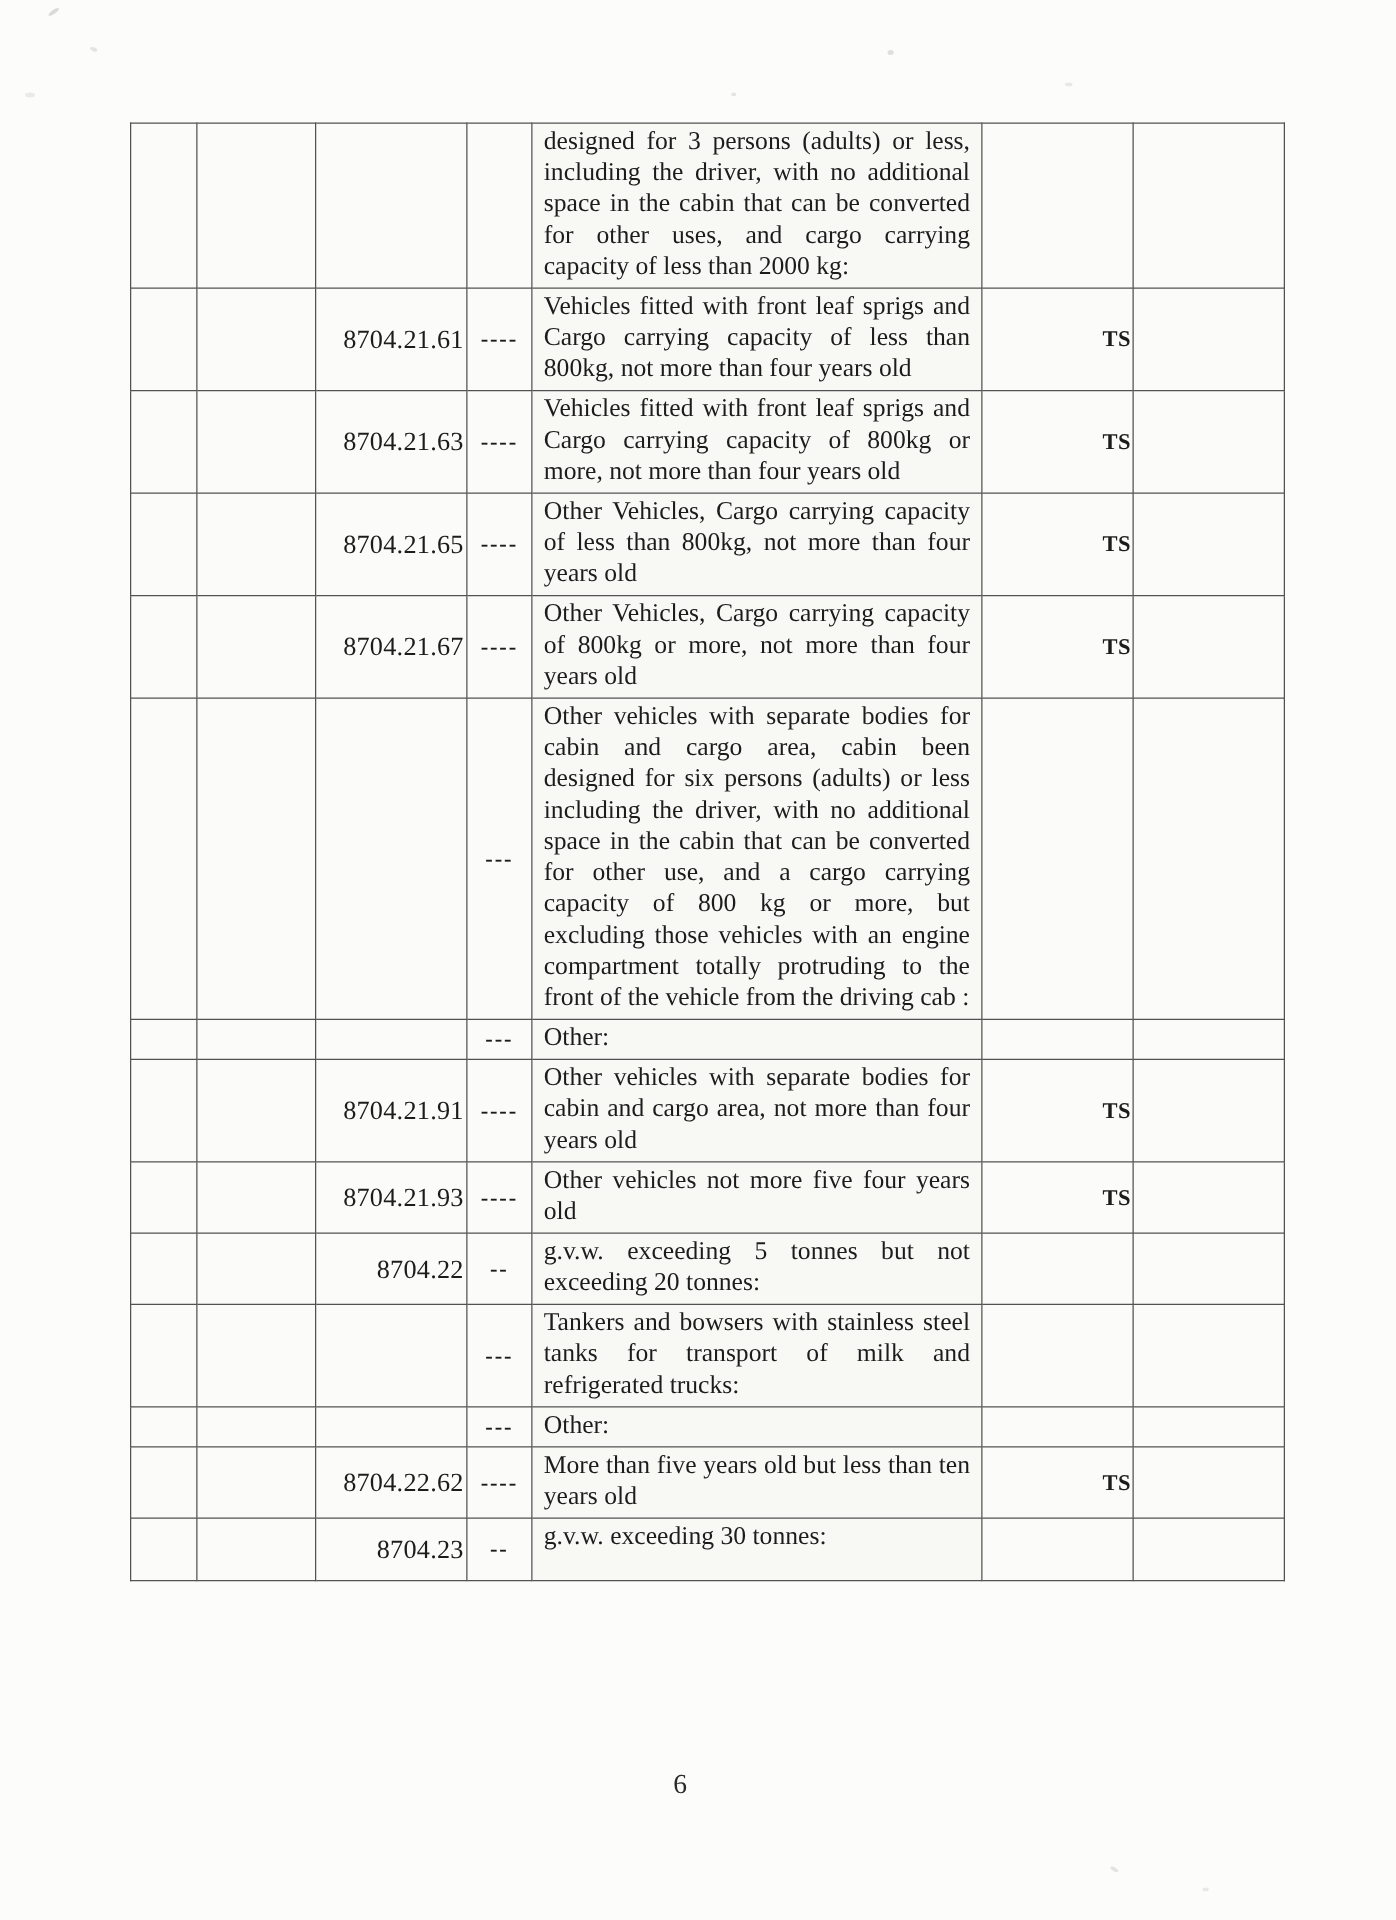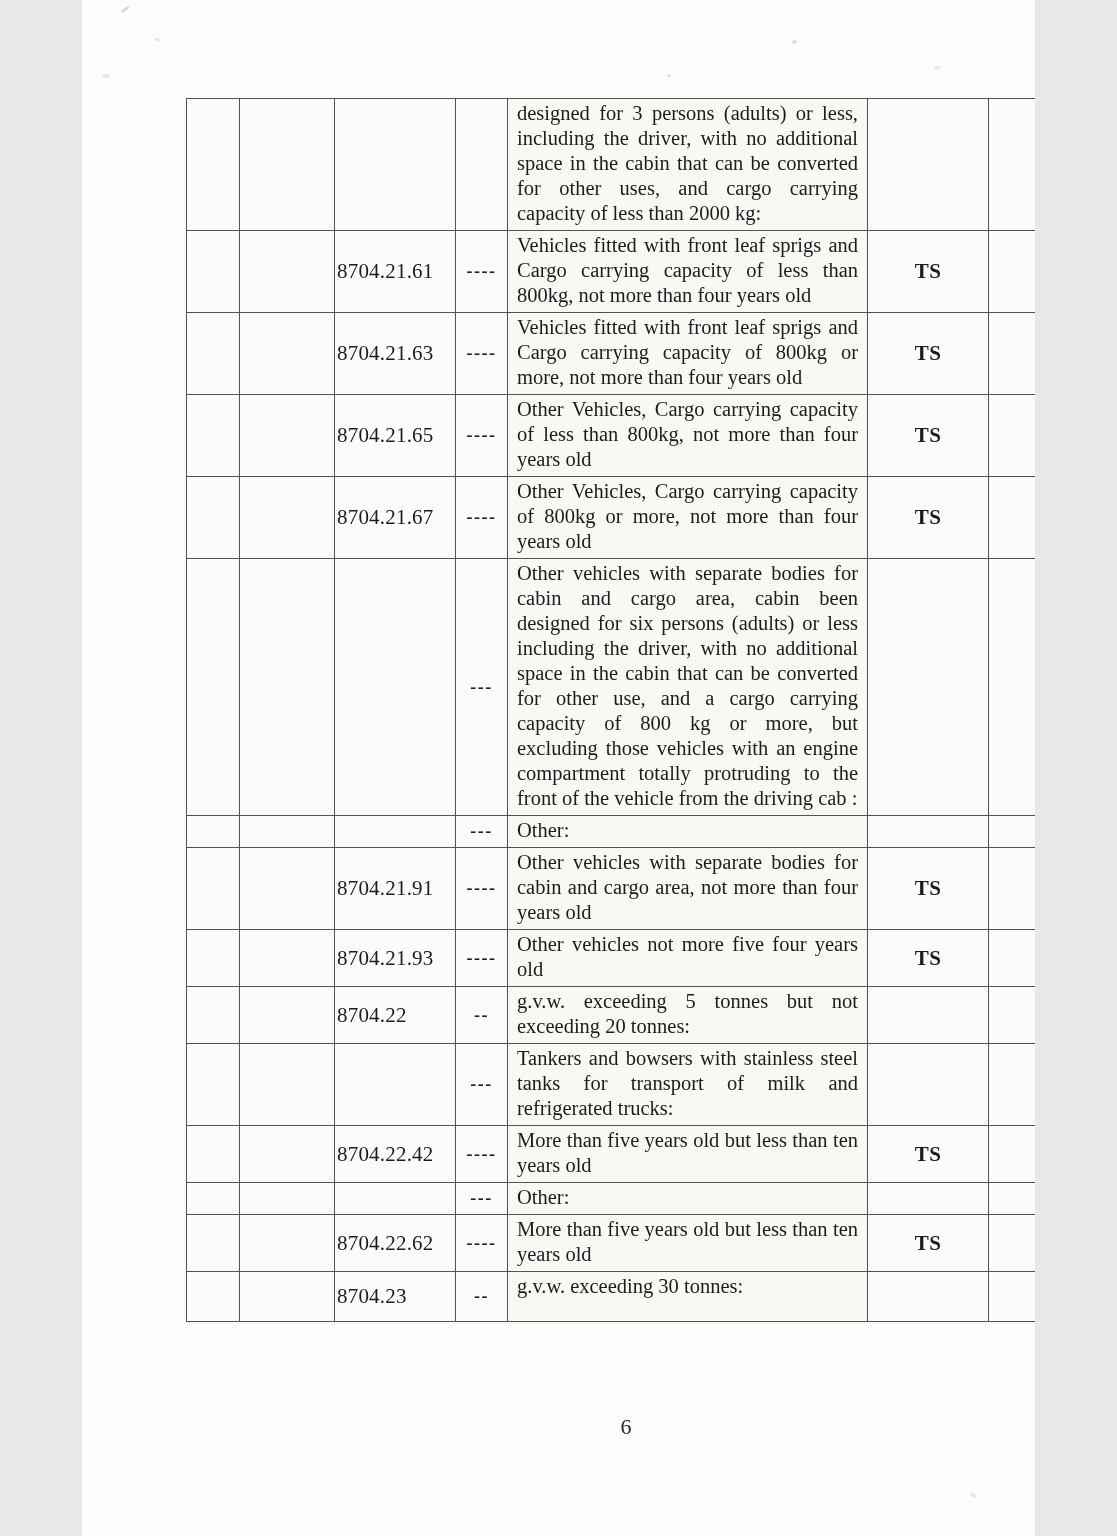--- a/index.html
+++ b/index.html
@@ -2,21 +2,21 @@
 <html><head>
 <meta charset="utf-8">
 <style>
   html, body {
     margin: 0;
     padding: 0;
     background: #e8e8e6;
   }
   .page {
     position: relative;
-    width: 953px;
+    width: 1117px;
     height: 1536px;
     margin: 0 auto;
     background: #fcfcfb;
     overflow: hidden;
     font-family: "Liberation Serif", "DejaVu Serif", serif;
     color: #1c1c1c;
   }
   .doc-table {
     position: absolute;
     left: 104px;
@@ -33,36 +33,36 @@
     background: #fbfbf9;
     overflow: hidden;
   }
   .doc-table td.c-desc {
     text-align: justify;
     vertical-align: top;
     padding: 2px 9px 4px 9px;
     background: #f8f8f5;
   }
   .doc-table td.c-code {
-    text-align: left;
+    text-align: right;
     font-size: 21px;
     letter-spacing: 0.2px;
     padding: 12px 2px;
   }
   .doc-table td.c-dash {
     text-align: center;
     font-weight: bold;
     font-size: 18px;
     letter-spacing: 1.5px;
     padding: 0;
   }
   .doc-table td.c-duty {
-    text-align: center;
+    text-align: right;
     font-weight: bold;
-    font-size: 21px;
+    font-size: 18px;
     letter-spacing: 0.5px;
   }
   .page-number {
     position: absolute;
     left: 504px;
     top: 1414px;
     width: 80px;
     text-align: center;
     font-size: 22px;
     color: #2a2a2a;
@@ -206,29 +206,20 @@
       <td class="c-empty2"></td>
       <td class="c-code"></td>
       <td class="c-dash">---</td>
       <td class="c-desc">Tankers and bowsers with stainless steel tanks for transport of milk and refrigerated trucks:</td>
       <td class="c-duty"></td>
       <td class="c-empty3"></td>
     </tr>
         <tr>
       <td class="c-empty1"></td>
       <td class="c-empty2"></td>
-      <td class="c-code">8704.22.42</td>
-      <td class="c-dash">----</td>
-      <td class="c-desc">More than five years old but less than ten years old</td>
-      <td class="c-duty">TS</td>
-      <td class="c-empty3"></td>
-    </tr>
-        <tr>
-      <td class="c-empty1"></td>
-      <td class="c-empty2"></td>
       <td class="c-code"></td>
       <td class="c-dash">---</td>
       <td class="c-desc">Other:</td>
       <td class="c-duty"></td>
       <td class="c-empty3"></td>
     </tr>
         <tr>
       <td class="c-empty1"></td>
       <td class="c-empty2"></td>
       <td class="c-code">8704.22.62</td>

